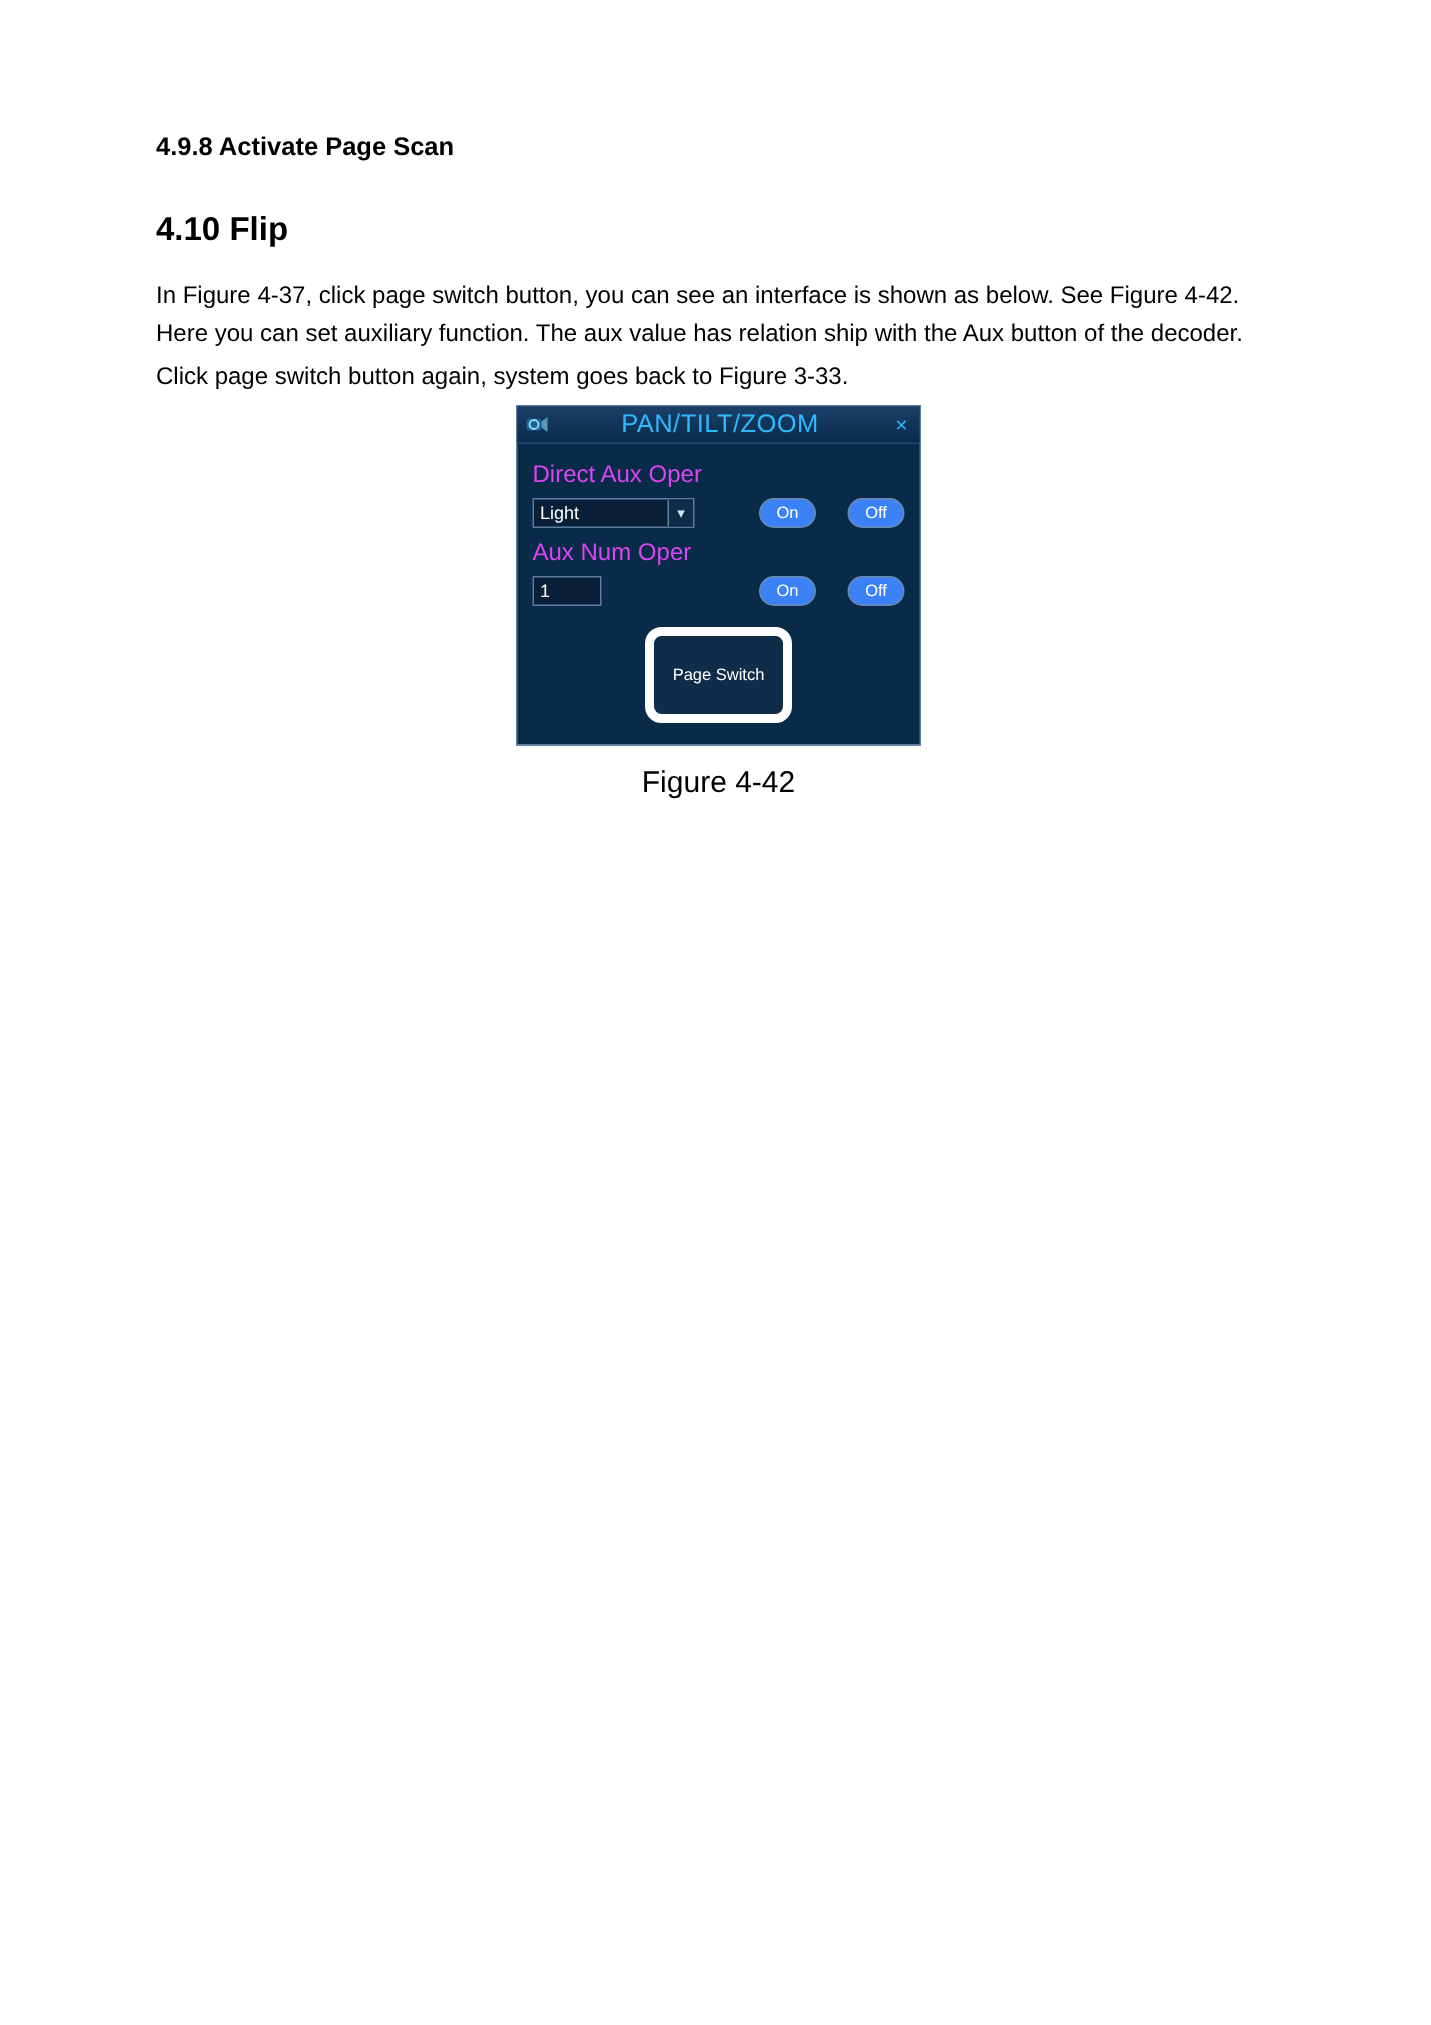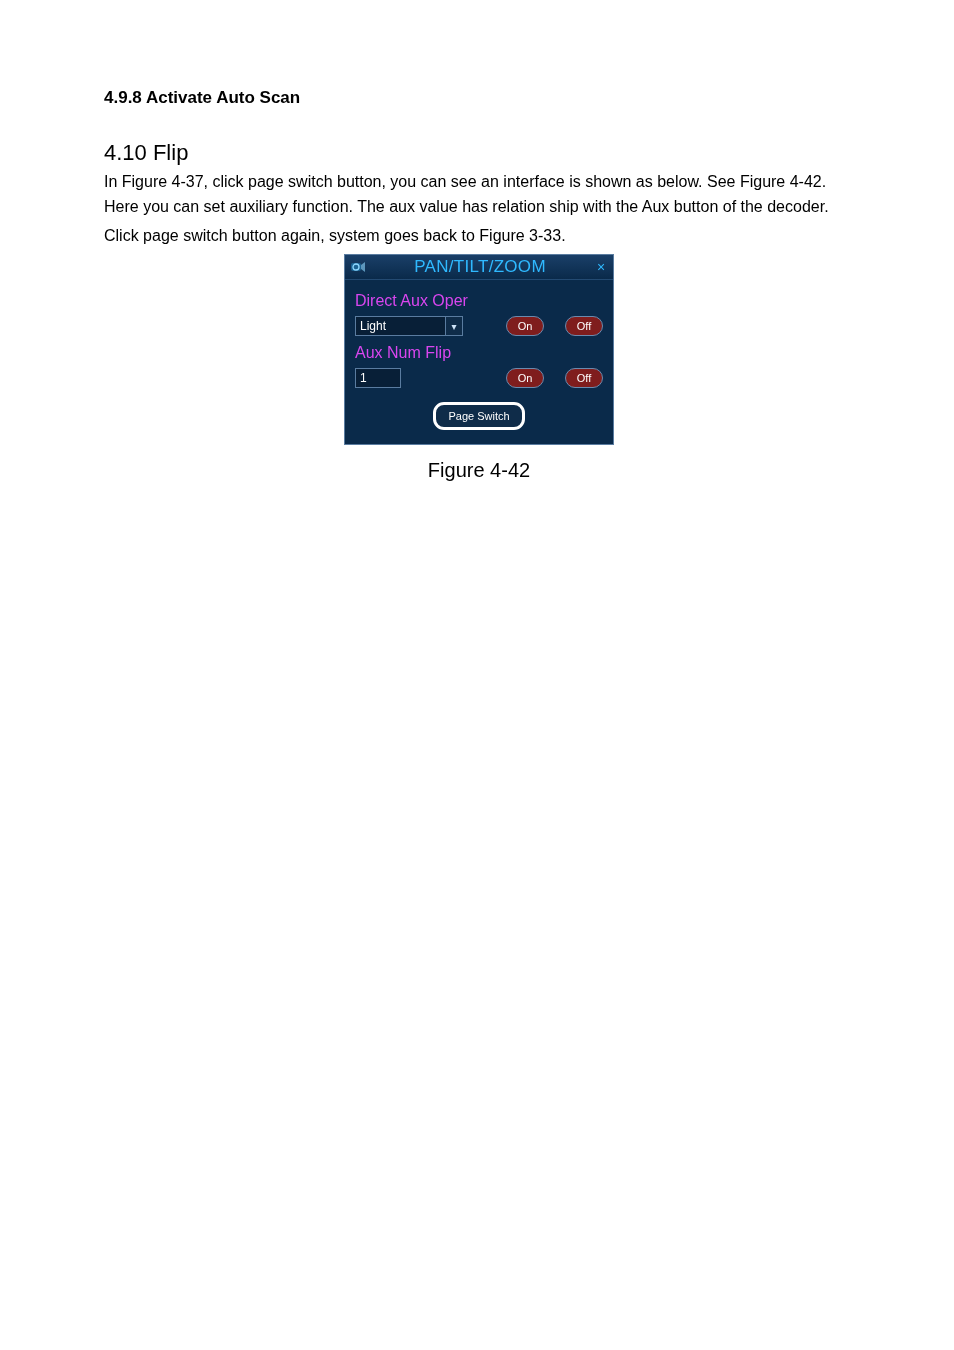--- a/index.html
+++ b/index.html
@@ -21,22 +21,22 @@
     margin: 0 0 4px 0;
   }
   .body-text {
     font-size: 16px;
     line-height: 1.55;
     margin: 0 0 4px 0;
   }
   .spacer-lg { height: 28px; }
   .h2 {
     font-size: 22px;
-    font-weight: normal;
-    margin: 0 0 4px 0;
+    font-weight: bold;
+    margin: 0 0 20px 0;
   }
   .figure-wrap {
     display: flex;
     flex-direction: column;
     align-items: center;
     margin-top: 6px;
   }
   .panel {
     width: 270px;
     background: #0a2a4a;
@@ -129,57 +129,57 @@
     box-sizing: border-box;
     color: #ffffff;
     font-size: 12px;
   }
   .spacer-fill { flex: 1; }
   .pill-btn {
     min-width: 38px;
     height: 20px;
     border: 1px solid #6a8aae;
     border-radius: 10px;
-    background: #7f1d1d;
+    background: #3b82f6;
     color: #ffffff;
     font-size: 11px;
     display: flex;
     align-items: center;
     justify-content: center;
     padding: 0 8px;
     box-sizing: border-box;
   }
   .panel-footer {
     display: flex;
     justify-content: center;
     margin-top: 14px;
   }
   .page-switch-btn {
     height: 22px;
-    border: 3px solid #ffffff;
+    border: 6px solid #ffffff;
     border-radius: 11px;
     background: #0f2c49;
     color: #ffffff;
     font-size: 11px;
-    padding: 0 12px;
+    padding: 15px 12px;
     display: flex;
     align-items: center;
     justify-content: center;
   }
   .figure-caption {
     font-size: 20px;
     margin-top: 14px;
   }
 </style>
 </head>
 <body>
 
 <div class="page">
 
-  <div class="h3">4.9.8 Activate Auto Scan</div>
+  <div class="h3">4.9.8 Activate Page Scan</div>
 
   <div class="spacer-lg"></div>
 
   <div class="h2">4.10 Flip</div>
   <p class="body-text">In Figure 4-37, click page switch button, you can see an interface is shown as below. See Figure 4-42. Here you can set auxiliary function. The aux value has relation ship with the Aux button of the decoder.</p>
   <p class="body-text">Click page switch button again, system goes back to Figure 3-33.</p>
 
   <div class="figure-wrap">
 
     <div class="panel">
@@ -202,21 +202,21 @@
         <div class="row">
           <div class="select-box">
             <span>Light</span>
             <span class="select-arrow">▾</span>
           </div>
           <div class="spacer-fill"></div>
           <div class="pill-btn">On</div>
           <div class="pill-btn">Off</div>
         </div>
 
-        <div class="label-line" style="margin-top:8px;">Aux Num Flip</div>
+        <div class="label-line" style="margin-top:8px;">Aux Num Oper</div>
         <div class="row">
           <div class="num-box">
             <span>1</span>
           </div>
           <div class="spacer-fill"></div>
           <div class="pill-btn">On</div>
           <div class="pill-btn">Off</div>
         </div>
 
         <div class="panel-footer">

